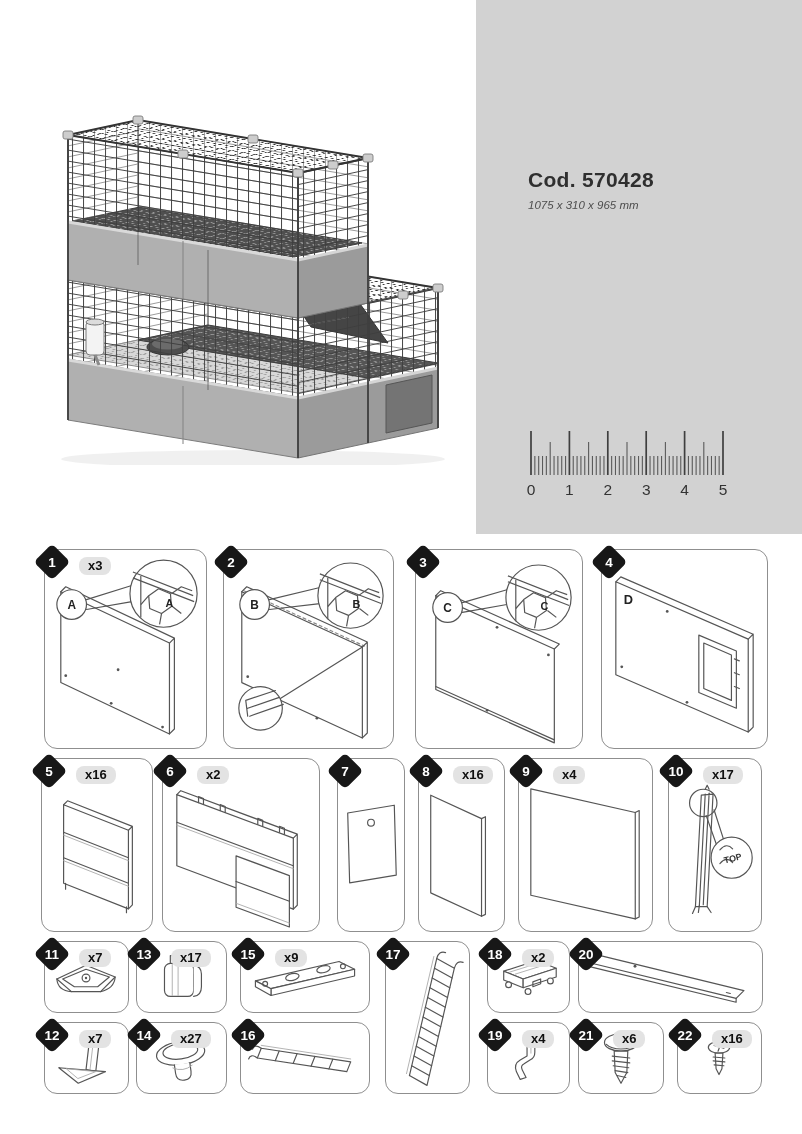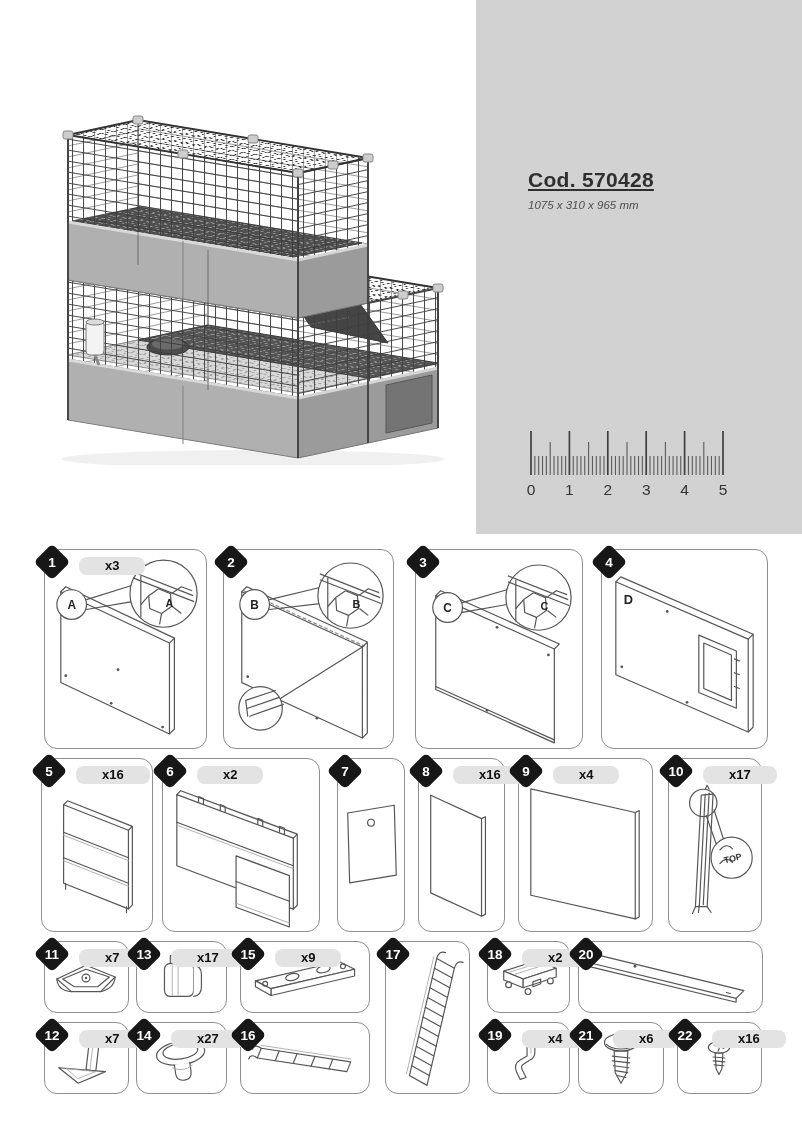--- a/index.html
+++ b/index.html
@@ -1,31 +1,31 @@
 <!DOCTYPE html>
 <html><head>
 <meta charset="utf-8">
 <style>
   html,body{margin:0;padding:0;background:#fff;}
   .page{position:relative;width:802px;height:1134px;background:#ffffff;overflow:hidden;
         font-family:"Liberation Sans",sans-serif;}
   
   .info-panel{position:absolute;left:476px;top:0;width:326px;height:534px;background:#d2d2d2;}
-  .code{position:absolute;left:52px;top:168px;font-size:21px;font-weight:bold;color:#2f2f2f;letter-spacing:.3px;text-decoration:underline;}
+  .code{position:absolute;left:52px;top:168px;font-size:21px;font-weight:bold;color:#2f2f2f;letter-spacing:.3px;}
   .dims{position:absolute;left:52px;top:199px;font-size:11.5px;font-style:italic;color:#4e4e4e;}
   .ruler{position:absolute;left:27px;top:423px;width:250px;height:90px;}
   .cage{position:absolute;left:28px;top:55px;width:440px;height:410px;}
   
   .card{position:absolute;background:#fff;border:1.4px solid #8f8f8f;border-radius:13px;box-sizing:border-box;}
   .art{position:absolute;left:0;top:0;width:100%;height:100%;}
   .badge{position:absolute;left:-6px;top:-1px;width:26px;height:26px;background:#171717;
          transform:rotate(45deg);border-radius:5px;z-index:3;}
   .badge span{position:absolute;left:0;top:0;width:26px;height:26px;display:flex;align-items:center;
          justify-content:center;transform:rotate(-45deg);color:#fff;font-weight:bold;font-size:13.5px;}
-  .qty{position:absolute;left:34px;top:7px;background:#e3e3e3;border-radius:8px;padding:0 26px;
+  .qty{position:absolute;left:34px;top:7px;background:#e3e3e3;border-radius:8px;padding:0 9px;
        font-weight:bold;font-size:13px;line-height:18px;color:#101010;z-index:2;}
   .qty:empty{display:none;}
   
   .art path,.art line,.art circle,.art rect,.art ellipse,.art polygon,.art polyline{
       stroke:#555;fill:none;stroke-width:1.2;stroke-linejoin:round;stroke-linecap:round;}
   .art .wf{fill:#ffffff;}
   .art .df{fill:#555;stroke:none;}
   .art .lgt{stroke:#a9a9a9;stroke-width:.9;}
   svg text{font-family:"Liberation Sans",sans-serif;}
   .lt{font-size:12px;font-weight:bold;fill:#222;stroke:none;text-anchor:middle;}

